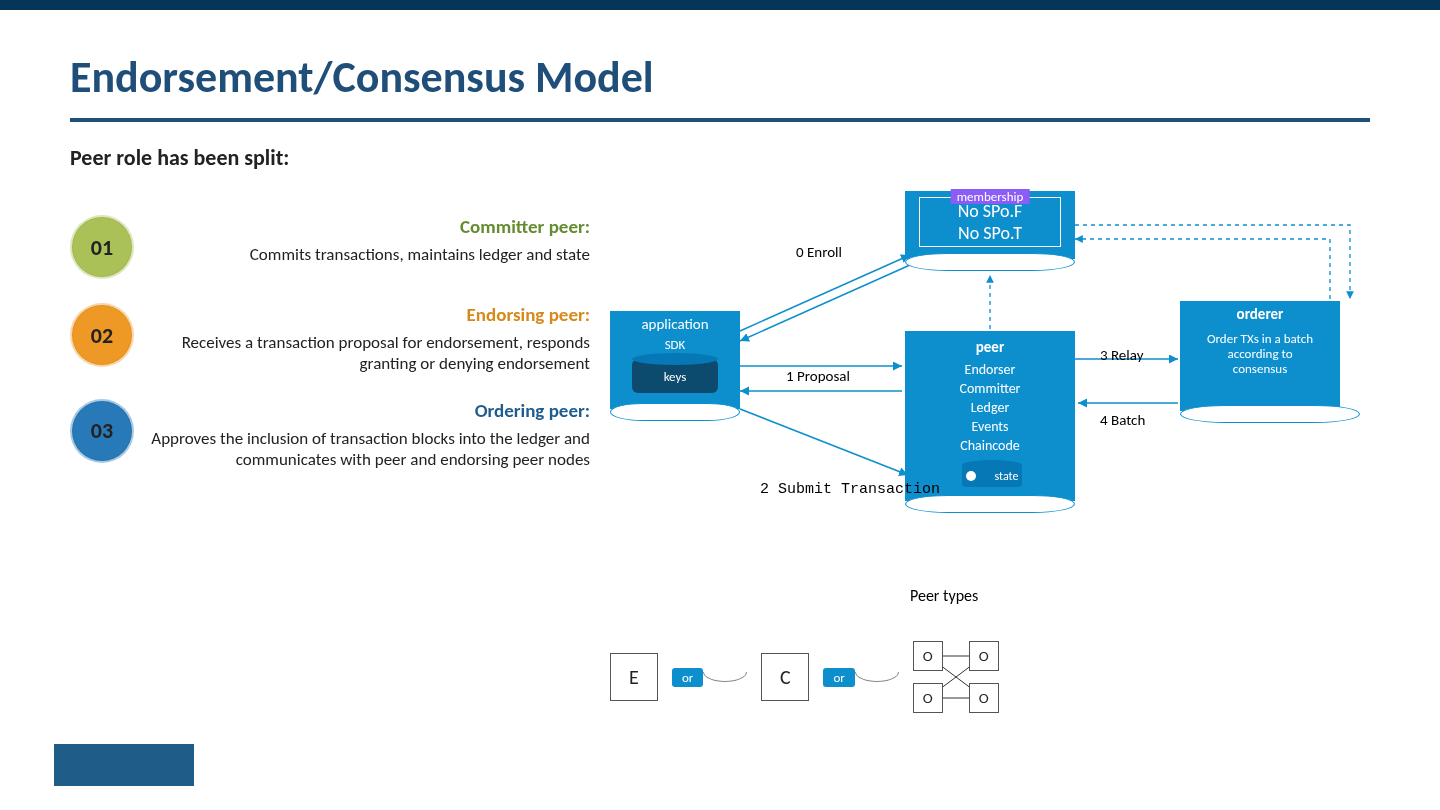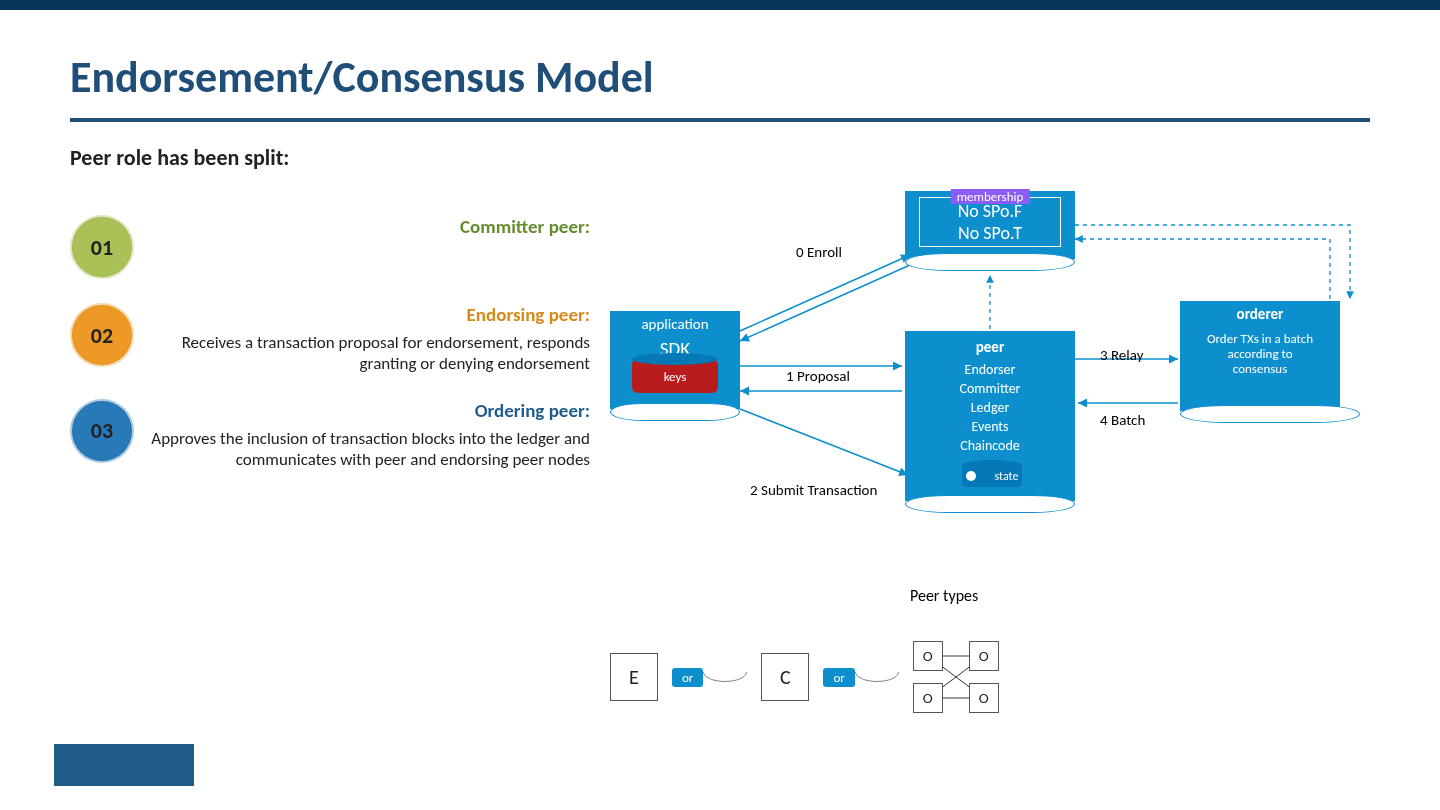--- a/index.html
+++ b/index.html
@@ -59,34 +59,34 @@
   .diagram { position:relative; flex:1; height:500px; }
   .dbox { position:absolute; background:#0d8fce; color:#fff; text-align:center; }
   .dbox-title { font-size:15px; padding:4px 8px; }
   .membership-box { left:295px; top:0; width:170px; height:68px; }
   .membership-inner { border:1px solid #fff; margin:6px 14px; font-size:18px; padding:2px 0;}
   .membership-label { position:absolute; top:-2px; left:50%; transform:translateX(-50%); background:#8b5cf6; padding:0 6px; font-size:13px; }
   .cyl-base { position:absolute; width:170px; height:18px; background:#fff; border:1px solid #0d8fce; border-radius:50%/100%; }
   .membership-cyl { left:295px; top:62px; }
   .app-box { left:0; top:120px; width:130px; height:98px; }
   .app-cyl { left:0; top:212px; width:130px; }
-  .keys-cyl-top { position:absolute; left:22px; top:168px; width:86px; height:34px; background:#b91c1c; border-radius:6px; color:#fff; font-size:13px; display:flex; align-items:center; justify-content:center; }
+  .keys-cyl-top { position:absolute; left:22px; top:168px; width:86px; height:34px; background:#0c4a6e; border-radius:6px; color:#fff; font-size:13px; display:flex; align-items:center; justify-content:center; }
   .keys-cyl-top::before { content:""; position:absolute; top:-6px; left:0; width:100%; height:12px; background:#0678b6; border-radius:50%; }
   .peer-box { left:295px; top:140px; width:170px; height:170px; font-size:14px; line-height:1.35; padding-top:2px; }
   .peer-cyl { left:295px; top:304px; }
   .state-cyl { position:absolute; left:352px; top:274px; width:60px; height:22px; background:#0678b6; border-radius:4px; color:#fff; font-size:12px; display:flex; align-items:center; justify-content:center; gap:19px; }
   .state-cyl::before { content:""; position:absolute; top:-5px; left:0; width:100%; height:10px; background:#0678b6; border-radius:50%; }
   .state-icon { width:10px; height:10px; background:#fff; border-radius:50%; display:inline-block; }
   .orderer-box { left:570px; top:110px; width:160px; height:110px; }
   .orderer-cyl { left:570px; top:214px; width:180px; }
   .orderer-inner { font-size:13px; padding:4px 19px; }
   .label { position:absolute; font-size:15px; color:#000; }
   .l-enroll { left:186px; top:52px; }
   .l-proposal { left:176px; top:176px; }
-  .l-submit { left:140px; top:290px; }
+  .l-submit { left:150px; top:290px;font-family:Liberation Mono, monospace; }
   .l-relay { left:490px; top:155px; }
   .l-batch { left:490px; top:220px; }
   .peer-types-label { position:absolute; left:300px; top:395px; font-size:16px; color:#000; }
 
   
   svg.arrows { position:absolute; left:0; top:0; width:100%; height:100%; pointer-events:none; }
 
   
   .types-row { position:absolute; left:0; top:450px; display:flex; align-items:center; gap:14px; }
   .type-sq { width:48px; height:48px; border:1px solid #555; display:flex; align-items:center; justify-content:center; font-size:20px; background:#fff; }
@@ -109,20 +109,21 @@
   <div class="title">Endorsement/Consensus Model</div>
   <div class="rule"></div>
   <div class="subtitle">Peer role has been split:</div>
 
   <div class="content-row">
     <div class="left-col">
       <div class="peer-row">
         <div class="num-circle c-green">01</div>
         <div class="peer-text">
           <div class="peer-head ph-green">Committer peer:</div>
+          <div class="peer-desc">Commits transactions, maintains ledger and state</div>
         </div>
       </div>
       <div class="peer-row">
         <div class="num-circle c-orange">02</div>
         <div class="peer-text">
           <div class="peer-head ph-orange">Endorsing peer:</div>
           <div class="peer-desc">Receives a transaction proposal for endorsement, responds granting or denying endorsement</div>
         </div>
       </div>
       <div class="peer-row">
@@ -163,21 +164,21 @@
         <div class="membership-label">membership</div>
         <div class="membership-inner">
           <div>No SPo.F</div>
           <div>No SPo.T</div>
         </div>
       </div>
       <div class="cyl-base membership-cyl"></div>
 
       <div class="dbox app-box">
         <div class="dbox-title">application</div>
-        <div class="dbox-title" style="font-size:19px;margin-top:-4px;">SDK</div>
+        <div class="dbox-title" style="font-size:13px;margin-top:-4px;">SDK</div>
       </div>
       <div class="keys-cyl-top">keys</div>
       <div class="cyl-base app-cyl"></div>
 
       <div class="dbox peer-box">
         <div class="dbox-title" style="font-weight:600;">peer</div>
         <div>Endorser</div>
         <div>Committer</div>
         <div>Ledger</div>
         <div>Events</div>

